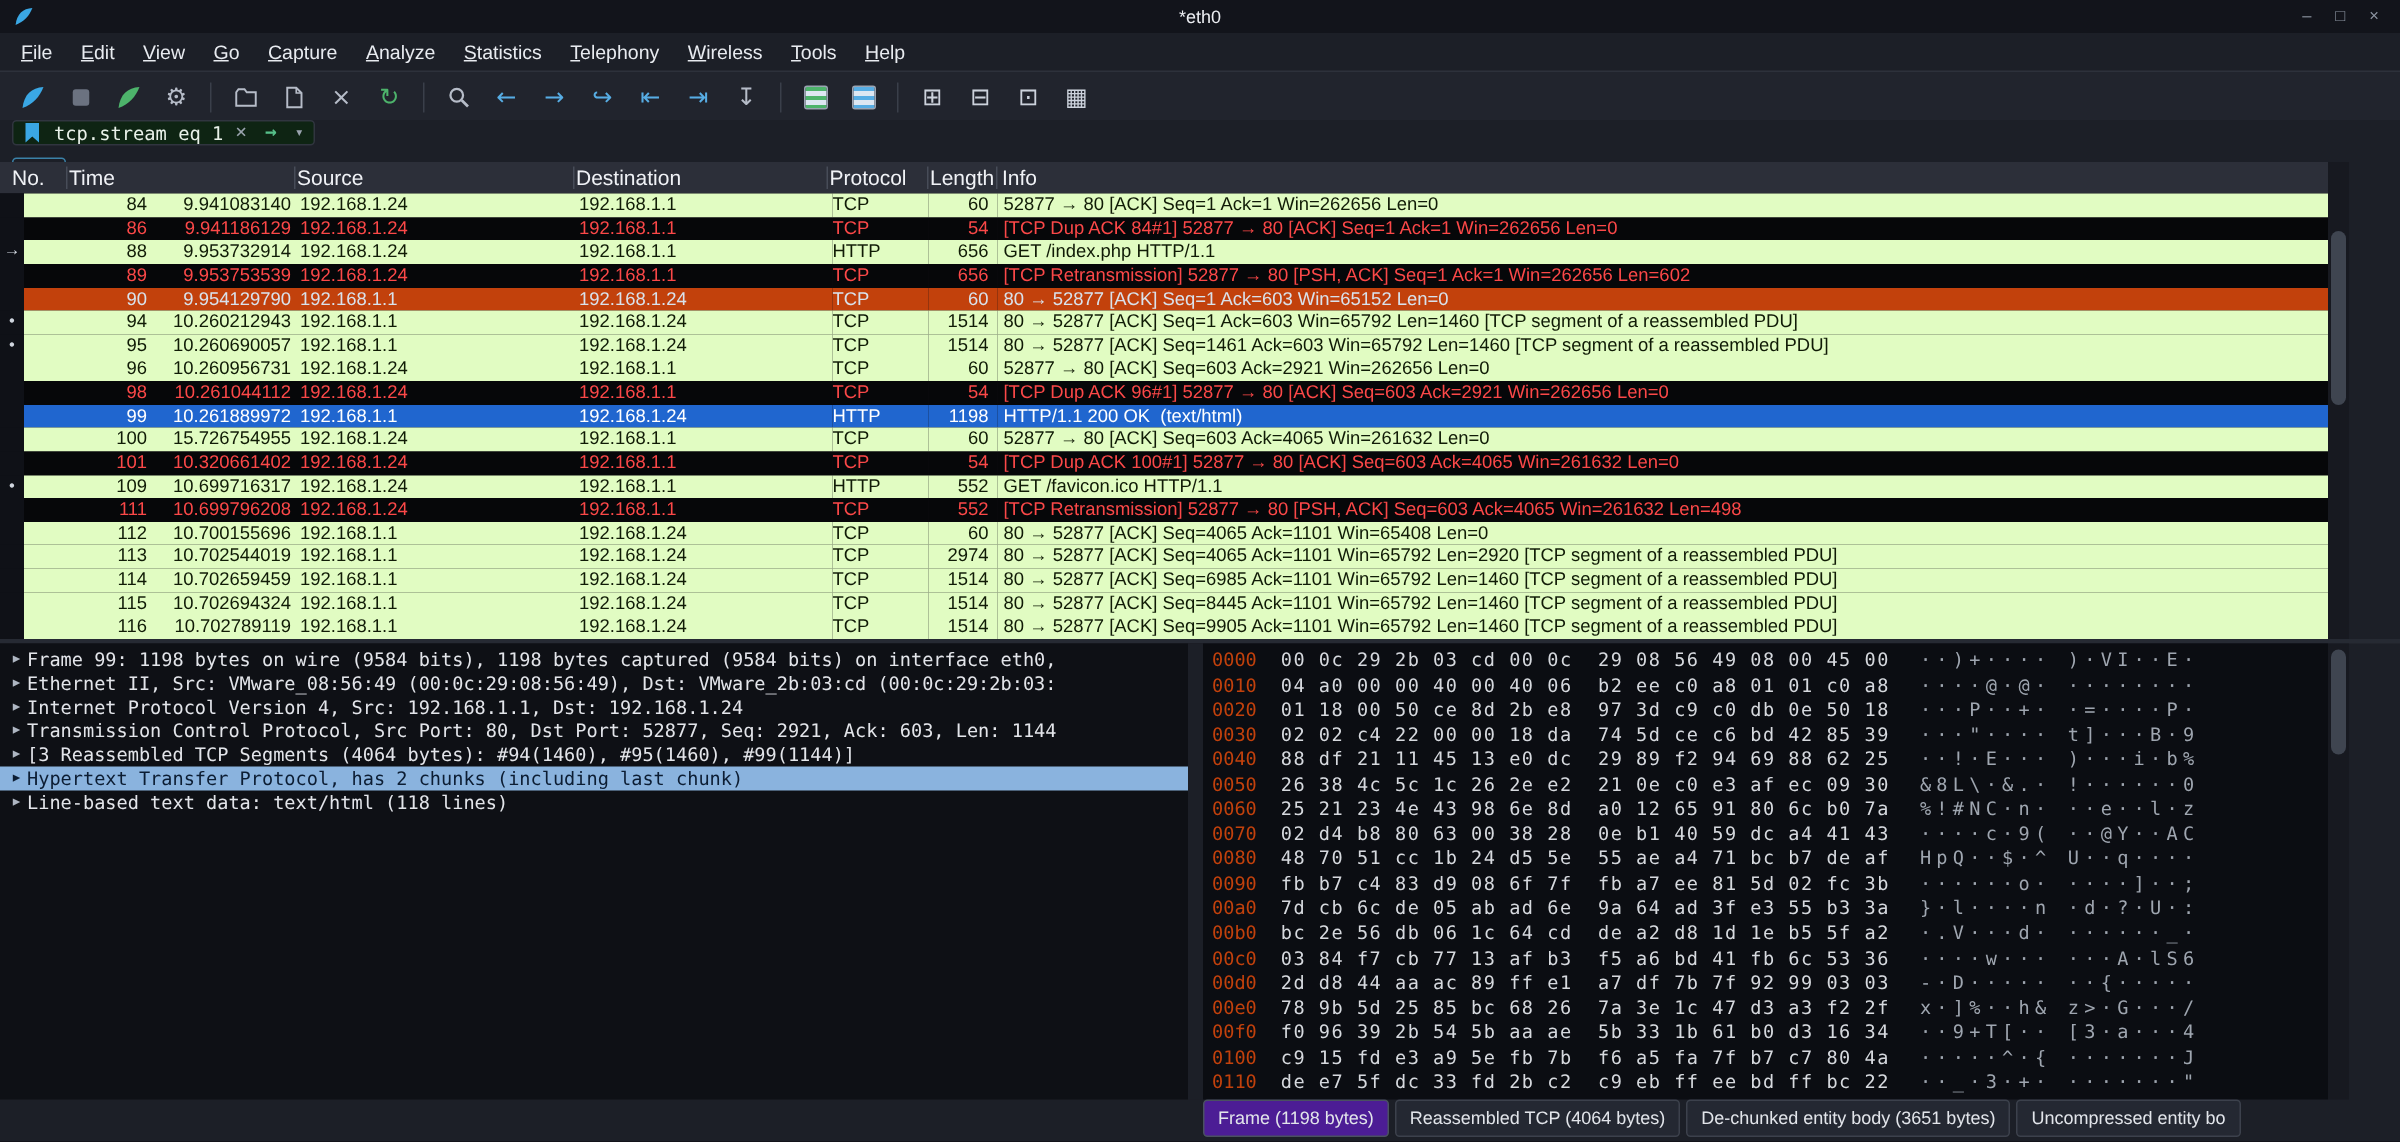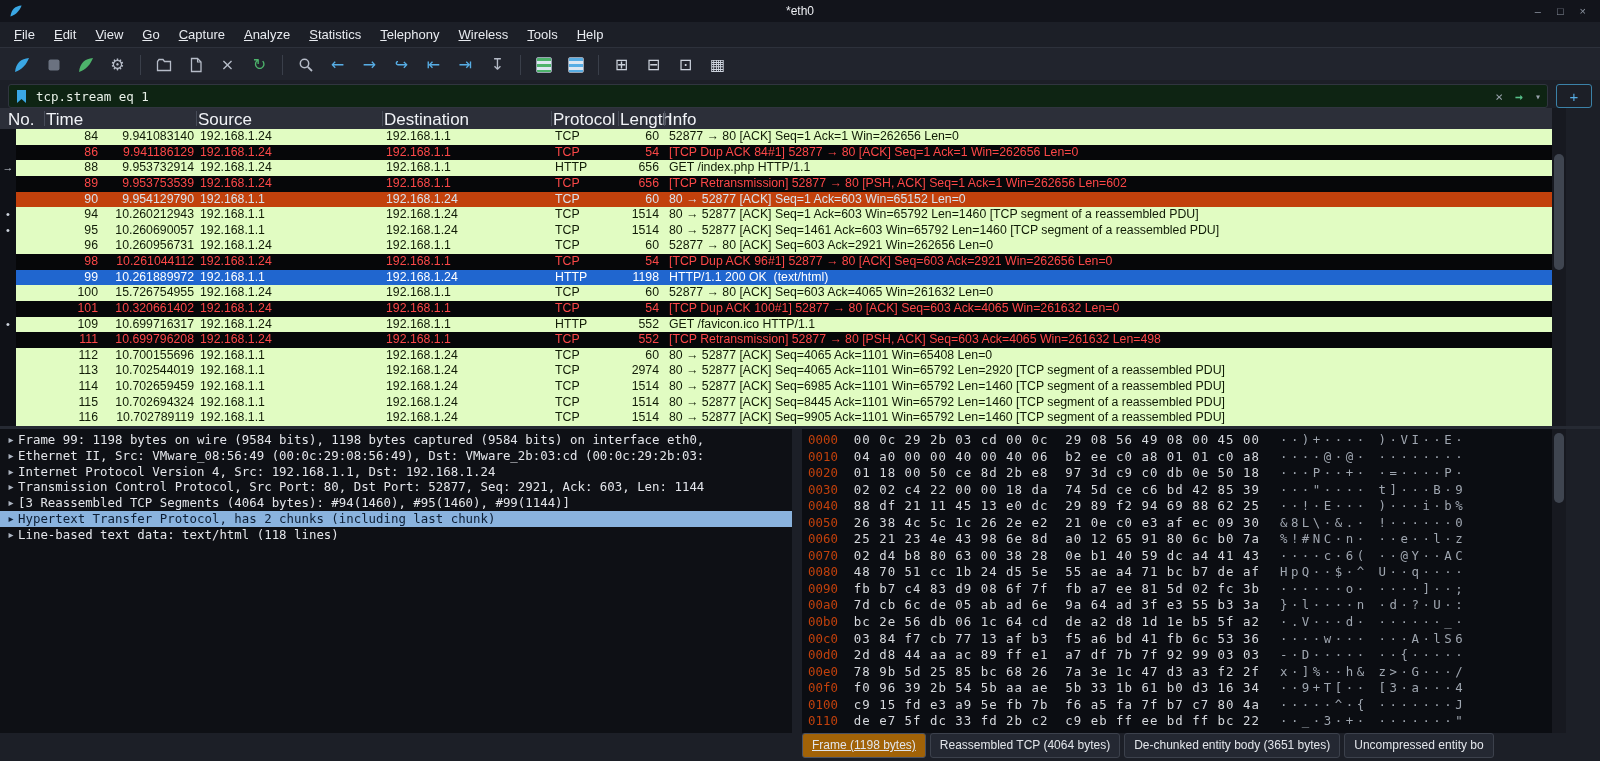--- a/index.html
+++ b/index.html
@@ -25,34 +25,34 @@
            border-top:1px solid #2d313b;border-bottom:1px solid #15171d;
            display:flex;align-items:center;gap:5px;padding-left:8px;}
   .tb-btn{width:27px;height:26px;display:flex;align-items:center;justify-content:center;border-radius:3px;}
   .tb-glyph{font-size:16px;line-height:1;font-family:"DejaVu Sans",sans-serif;}
   .tb-svg{display:flex;}
   .stripe-box{display:inline-block;width:14px;height:14px;border-radius:2px;border:1px solid #9aa4b2;}
   .tb-sep{width:1px;height:20px;background:#3a3f4a;margin:0 4px;}
 
   
   .filterbar{position:absolute;top:80px;left:0;right:0;height:28px;background:#1c1f27;
-             display:flex;align-items:flex-end;gap:8px;padding:0 8px;}
+             display:flex;align-items:flex-start;gap:8px;padding:0 8px;flex-direction:column;}
   .filter-input{flex:1;height:22px;background:#0e2413;border:1px solid #30353f;border-radius:3px;
                 display:flex;align-items:center;gap:8px;padding:0 6px;
                 font-family:"DejaVu Sans Mono",monospace;font-size:12.5px;color:#e9f1e9;}
   .f-bookmark{display:flex;}
   .f-right{margin-left:auto;display:flex;gap:12px;align-items:center;color:#9aa3ae;font-size:13px;}
   .f-apply{color:#57c08a;font-weight:bold;}
   .f-drop{font-size:10px;}
   .filter-add{width:34px;height:22px;border:1px solid #3b82a8;border-radius:3px;color:#57ade4;
               display:flex;align-items:center;justify-content:center;font-size:15px;}
 
   
   .pl-header{position:absolute;top:108px;left:0;width:1552px;height:21px;background:#2c2f39;
-             border-bottom:1px solid #14161c;font-size:17px;color:#f0f2f6;}
+             border-bottom:1px solid #14161c;font-size:14px;color:#f0f2f6;}
   .h-label{position:absolute;top:2px;}
   .h-sep{position:absolute;top:3px;width:1px;height:15px;background:#474c58;}
 
   .pl-body{position:absolute;top:129px;left:0;width:1552px;height:347px;background:#0f1117;
            font-family:Liberation Sans, sans-serif;font-size:12.3px;}
   .prow{display:grid;grid-template-columns:16px 88px 96px 186px 169px 64px 46px 1fr;
         height:15.63px;line-height:15.6px;white-space:pre;}
   .cell{overflow:hidden;}
   .c-no,.c-time,.c-len{text-align:right;padding-right:6px;}
   .c-info{padding-left:4px;}
@@ -88,21 +88,21 @@
   .hx-bytes{color:#d6d9de;margin-left:16px;letter-spacing:1px;}
   .hx-ascii{color:#9fa6b0;margin-left:20px;letter-spacing:3.5px;}
 
   .hex-scroll{position:absolute;top:429px;left:1552px;width:14px;height:304px;background:#171920;}
   .hex-scroll .thumb{position:absolute;left:2px;top:4px;width:10px;height:70px;border-radius:5px;background:#3f4550;}
 
   
   .byte-tabs{position:absolute;top:733px;left:802px;height:28px;display:flex;gap:4px;}
   .byte-tab{height:23px;line-height:23px;padding:0 9px;background:#242832;border:1px solid #3c414c;
             border-radius:3px;font-size:12px;color:#e2e5ea;white-space:nowrap;}
-  .byte-tab.active{background:#a16207;border-color:#4a5160;text-decoration:underline;}
+  .byte-tab.active{background:#4c1d95;border-color:#4a5160;}
 </style>
 </head>
 <body>
 
 <div id="app">
 
   <div class="titlebar">
     <span class="tb-logo">
       <svg width="16" height="16" viewBox="0 0 20 20">
           <path d="M3 17C4 8 9 3.5 17 3 14.5 9.5 10 14.5 3 17Z" fill="#3aa7e4"></path>
@@ -296,21 +296,21 @@
     </div>
   <div class="vsplit"></div>
   <div class="hexpane" id="hexpane">
       <div class="hex-line"><span class="hx-off">0000</span><span class="hx-bytes">00 0c 29 2b 03 cd 00 0c  29 08 56 49 08 00 45 00</span><span class="hx-ascii">··)+···· )·VI··E·</span></div>
       <div class="hex-line"><span class="hx-off">0010</span><span class="hx-bytes">04 a0 00 00 40 00 40 06  b2 ee c0 a8 01 01 c0 a8</span><span class="hx-ascii">····@·@· ········</span></div>
       <div class="hex-line"><span class="hx-off">0020</span><span class="hx-bytes">01 18 00 50 ce 8d 2b e8  97 3d c9 c0 db 0e 50 18</span><span class="hx-ascii">···P··+· ·=····P·</span></div>
       <div class="hex-line"><span class="hx-off">0030</span><span class="hx-bytes">02 02 c4 22 00 00 18 da  74 5d ce c6 bd 42 85 39</span><span class="hx-ascii">···"···· t]···B·9</span></div>
       <div class="hex-line"><span class="hx-off">0040</span><span class="hx-bytes">88 df 21 11 45 13 e0 dc  29 89 f2 94 69 88 62 25</span><span class="hx-ascii">··!·E··· )···i·b%</span></div>
       <div class="hex-line"><span class="hx-off">0050</span><span class="hx-bytes">26 38 4c 5c 1c 26 2e e2  21 0e c0 e3 af ec 09 30</span><span class="hx-ascii">&amp;8L\·&amp;.· !······0</span></div>
       <div class="hex-line"><span class="hx-off">0060</span><span class="hx-bytes">25 21 23 4e 43 98 6e 8d  a0 12 65 91 80 6c b0 7a</span><span class="hx-ascii">%!#NC·n· ··e··l·z</span></div>
-      <div class="hex-line"><span class="hx-off">0070</span><span class="hx-bytes">02 d4 b8 80 63 00 38 28  0e b1 40 59 dc a4 41 43</span><span class="hx-ascii">····c·6( ··@Y··AC</span></div>
+      <div class="hex-line"><span class="hx-off">0070</span><span class="hx-bytes">02 d4 b8 80 63 00 38 28  0e b1 40 59 dc a4 41 43</span><span class="hx-ascii">····c·9( ··@Y··AC</span></div>
       <div class="hex-line"><span class="hx-off">0080</span><span class="hx-bytes">48 70 51 cc 1b 24 d5 5e  55 ae a4 71 bc b7 de af</span><span class="hx-ascii">HpQ··$·^ U··q····</span></div>
       <div class="hex-line"><span class="hx-off">0090</span><span class="hx-bytes">fb b7 c4 83 d9 08 6f 7f  fb a7 ee 81 5d 02 fc 3b</span><span class="hx-ascii">······o· ····]··;</span></div>
       <div class="hex-line"><span class="hx-off">00a0</span><span class="hx-bytes">7d cb 6c de 05 ab ad 6e  9a 64 ad 3f e3 55 b3 3a</span><span class="hx-ascii">}·l····n ·d·?·U·:</span></div>
       <div class="hex-line"><span class="hx-off">00b0</span><span class="hx-bytes">bc 2e 56 db 06 1c 64 cd  de a2 d8 1d 1e b5 5f a2</span><span class="hx-ascii">·.V···d· ······_·</span></div>
       <div class="hex-line"><span class="hx-off">00c0</span><span class="hx-bytes">03 84 f7 cb 77 13 af b3  f5 a6 bd 41 fb 6c 53 36</span><span class="hx-ascii">····w··· ···A·lS6</span></div>
       <div class="hex-line"><span class="hx-off">00d0</span><span class="hx-bytes">2d d8 44 aa ac 89 ff e1  a7 df 7b 7f 92 99 03 03</span><span class="hx-ascii">-·D····· ··{·····</span></div>
       <div class="hex-line"><span class="hx-off">00e0</span><span class="hx-bytes">78 9b 5d 25 85 bc 68 26  7a 3e 1c 47 d3 a3 f2 2f</span><span class="hx-ascii">x·]%··h&amp; z&gt;·G···/</span></div>
       <div class="hex-line"><span class="hx-off">00f0</span><span class="hx-bytes">f0 96 39 2b 54 5b aa ae  5b 33 1b 61 b0 d3 16 34</span><span class="hx-ascii">··9+T[·· [3·a···4</span></div>
       <div class="hex-line"><span class="hx-off">0100</span><span class="hx-bytes">c9 15 fd e3 a9 5e fb 7b  f6 a5 fa 7f b7 c7 80 4a</span><span class="hx-ascii">·····^·{ ·······J</span></div>
       <div class="hex-line"><span class="hx-off">0110</span><span class="hx-bytes">de e7 5f dc 33 fd 2b c2  c9 eb ff ee bd ff bc 22</span><span class="hx-ascii">··_·3·+· ·······"</span></div>

